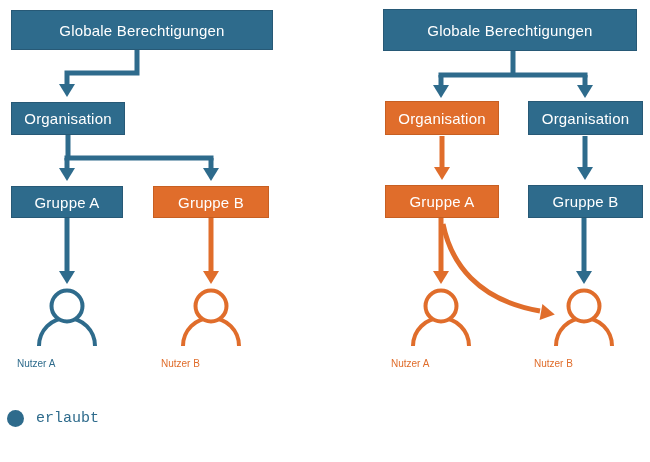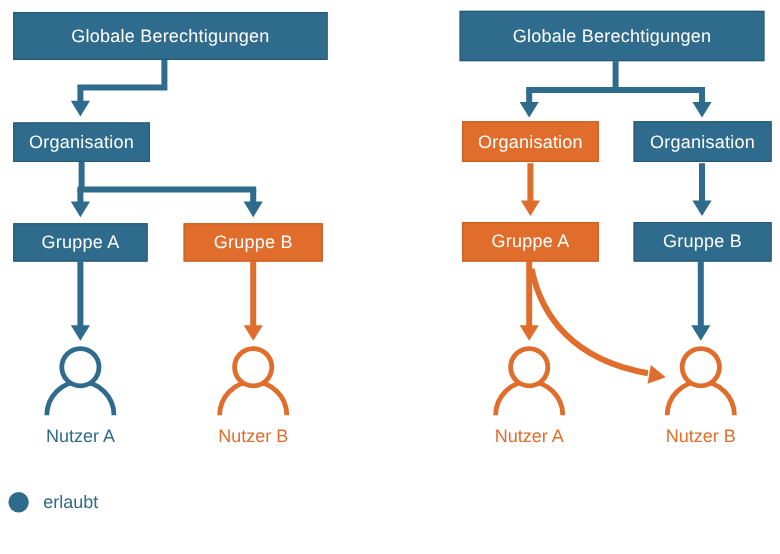--- a/index.html
+++ b/index.html
@@ -36,31 +36,31 @@
     font-size:15px;line-height:1;
     text-align:center;
     letter-spacing:0.2px;
   }
   .node.allowed{background:var(--c-allowed);border:1px solid #275976;}
   .node.forbidden{background:var(--c-forbidden);border:1px solid #c75f22;}
   
   .user-label{
     position:absolute;
     width:100px;
-    text-align:center;
-    font-size:15px;line-height:18px;
+    text-align:left;
+    font-size:10px;line-height:18px;
   }
   .t-allowed{color:var(--c-allowed);}
   .t-forbidden{color:var(--c-forbidden);}
   
   .legend{
     position:absolute;left:7px;top:410px;
     display:flex;flex-direction:column;gap:7px;
   }
-  .legend-row{display:flex;}
+  .legend-row{display:flex;font-family:Liberation Mono, monospace;}
   .legend-dot{
     width:17px;height:17px;border-radius:50%;
     flex:0 0 auto;
   }
   .legend-dot.allowed{background:var(--c-allowed);}
   .legend-dot.forbidden{background:var(--c-forbidden);}
   .legend-label{margin-left:12px;font-size:15px;line-height:17px;}
 </style>
 </head>
 <body>

